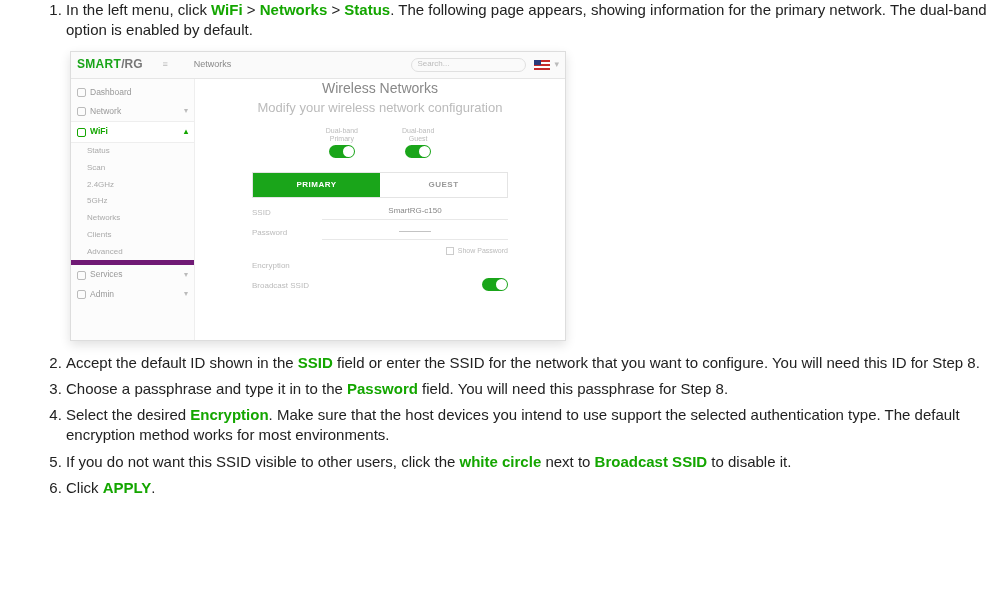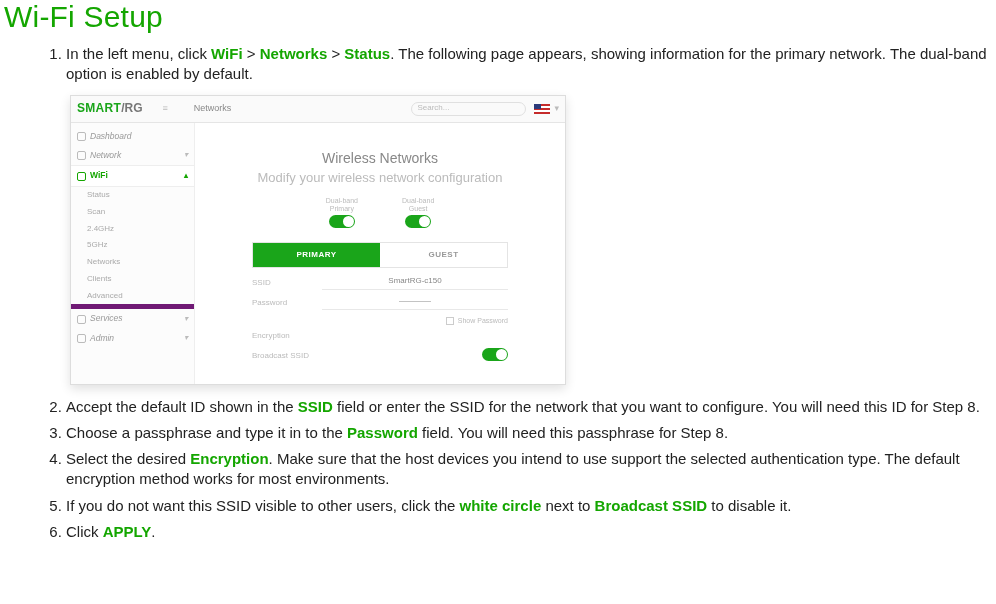--- a/index.html
+++ b/index.html
@@ -18,26 +18,26 @@
     .crumb-label { margin-left: 26px; color: #888; font-size: 9px; }
     .top-spacer { flex: 1; }
     .search-pill { width: 115px; height: 14px; border: 1px solid #e0e0e0; border-radius: 7px; margin-right: 8px; display: flex; align-items: center; padding: 0 5px; color: #bbb; font-size: 8px; text-align: right; }
     .flag { width: 16px; height: 10px; background: #bbb; position: relative; }
     .flag::before { content:""; position:absolute; inset:0; background: repeating-linear-gradient(#c52b2b 0 2px, #fff 2px 4px); }
     .flag::after { content:""; position:absolute; left:0; top:0; width:7px; height:5px; background:#2b3b7a; }
 
     .fig-body { flex:1; display:flex; overflow:hidden; }
     .sidebar { width: 124px; background: #fcfcfc; border-right: 1px solid #eee; display:flex; flex-direction:column; padding-top:4px; }
     .side-row { padding: 4px 6px; color:#888; font-size:8.5px; display:flex; align-items:center; gap:4px; }
-    .side-row.top { font-weight:400; color:#999;font-style:italic; }
+    .side-row.top { font-weight:400; color:#999; }
     .side-row.wifi { background:#fff; color:#14a600; font-weight:700; border-top:1px solid #eee; border-bottom:1px solid #eee; }
     .side-sub { padding: 3px 6px 3px 16px; color:#aaa; font-size:8px; }
     .chev { margin-left:auto; font-size:8px; color:#bbb; }
     .sq { width:9px; height:9px; border:1px solid #bbb; border-radius:2px; }
-    .panel { flex:1; display:flex; flex-direction:column; align-items:center; padding-top:26px; }
+    .panel { flex:1; display:flex; flex-direction:column; align-items:center; }
     .panel-title { color:#888; font-size:14px; font-weight:400; margin-bottom:2px; }
     .panel-sub { color:#bbb; font-size:13px; margin-bottom:10px; }
     .dual-row { display:flex; gap:44px; margin-bottom:8px; }
     .dual-col { display:flex; flex-direction:column; align-items:center; gap:3px; }
     .dual-label { color:#bbb; font-size:7px; line-height:1.1; text-align:center; }
     .tog { width:26px; height:13px; border-radius:7px; position:relative; }
     .tog.on { background:#1aa51a; }
     .tog.on::after { content:""; position:absolute; right:1px; top:1px; width:11px; height:11px; border-radius:50%; background:#fff; }
     .tabrow { display:flex; width:256px; height:26px; margin-top:6px; border:1px solid #e4e4e4; }
     .tab-a { flex:1; background:#1aa51a; color:#fff; font-size:8px; font-weight:700; display:flex; align-items:center; justify-content:center; letter-spacing:0.5px; }
@@ -46,21 +46,20 @@
     .frow { display:flex; align-items:center; }
     .flabel { width:70px; color:#bbb; font-size:8px; }
     .fval { flex:1; color:#888; font-size:8px; text-align:center; padding-bottom:2px; border-bottom:1px solid #e8e8e8; }
     .chk { width:8px; height:8px; border:1px solid #ccc; margin-right:4px; }
     .caret { margin-left:4px; font-size:8px; color:#888; }
   </style>
 </head>
 <body>
 <div class="page">
 
-<h1>Wi-Fi Setup</h1>
 
 <ol>
   <li>
     <span>In the left menu, click </span><span class="kw">WiFi</span><span> &gt; </span><span class="kw">Networks</span><span> &gt; </span><span class="kw">Status</span><span>. The following page appears, showing information for the primary network. The dual-band option is enabled by default.</span>
 
     
     <div class="fig">
       <div class="fig-top">
         <span class="brand-a">SMART</span>
             <span class="brand-b">/RG</span>

